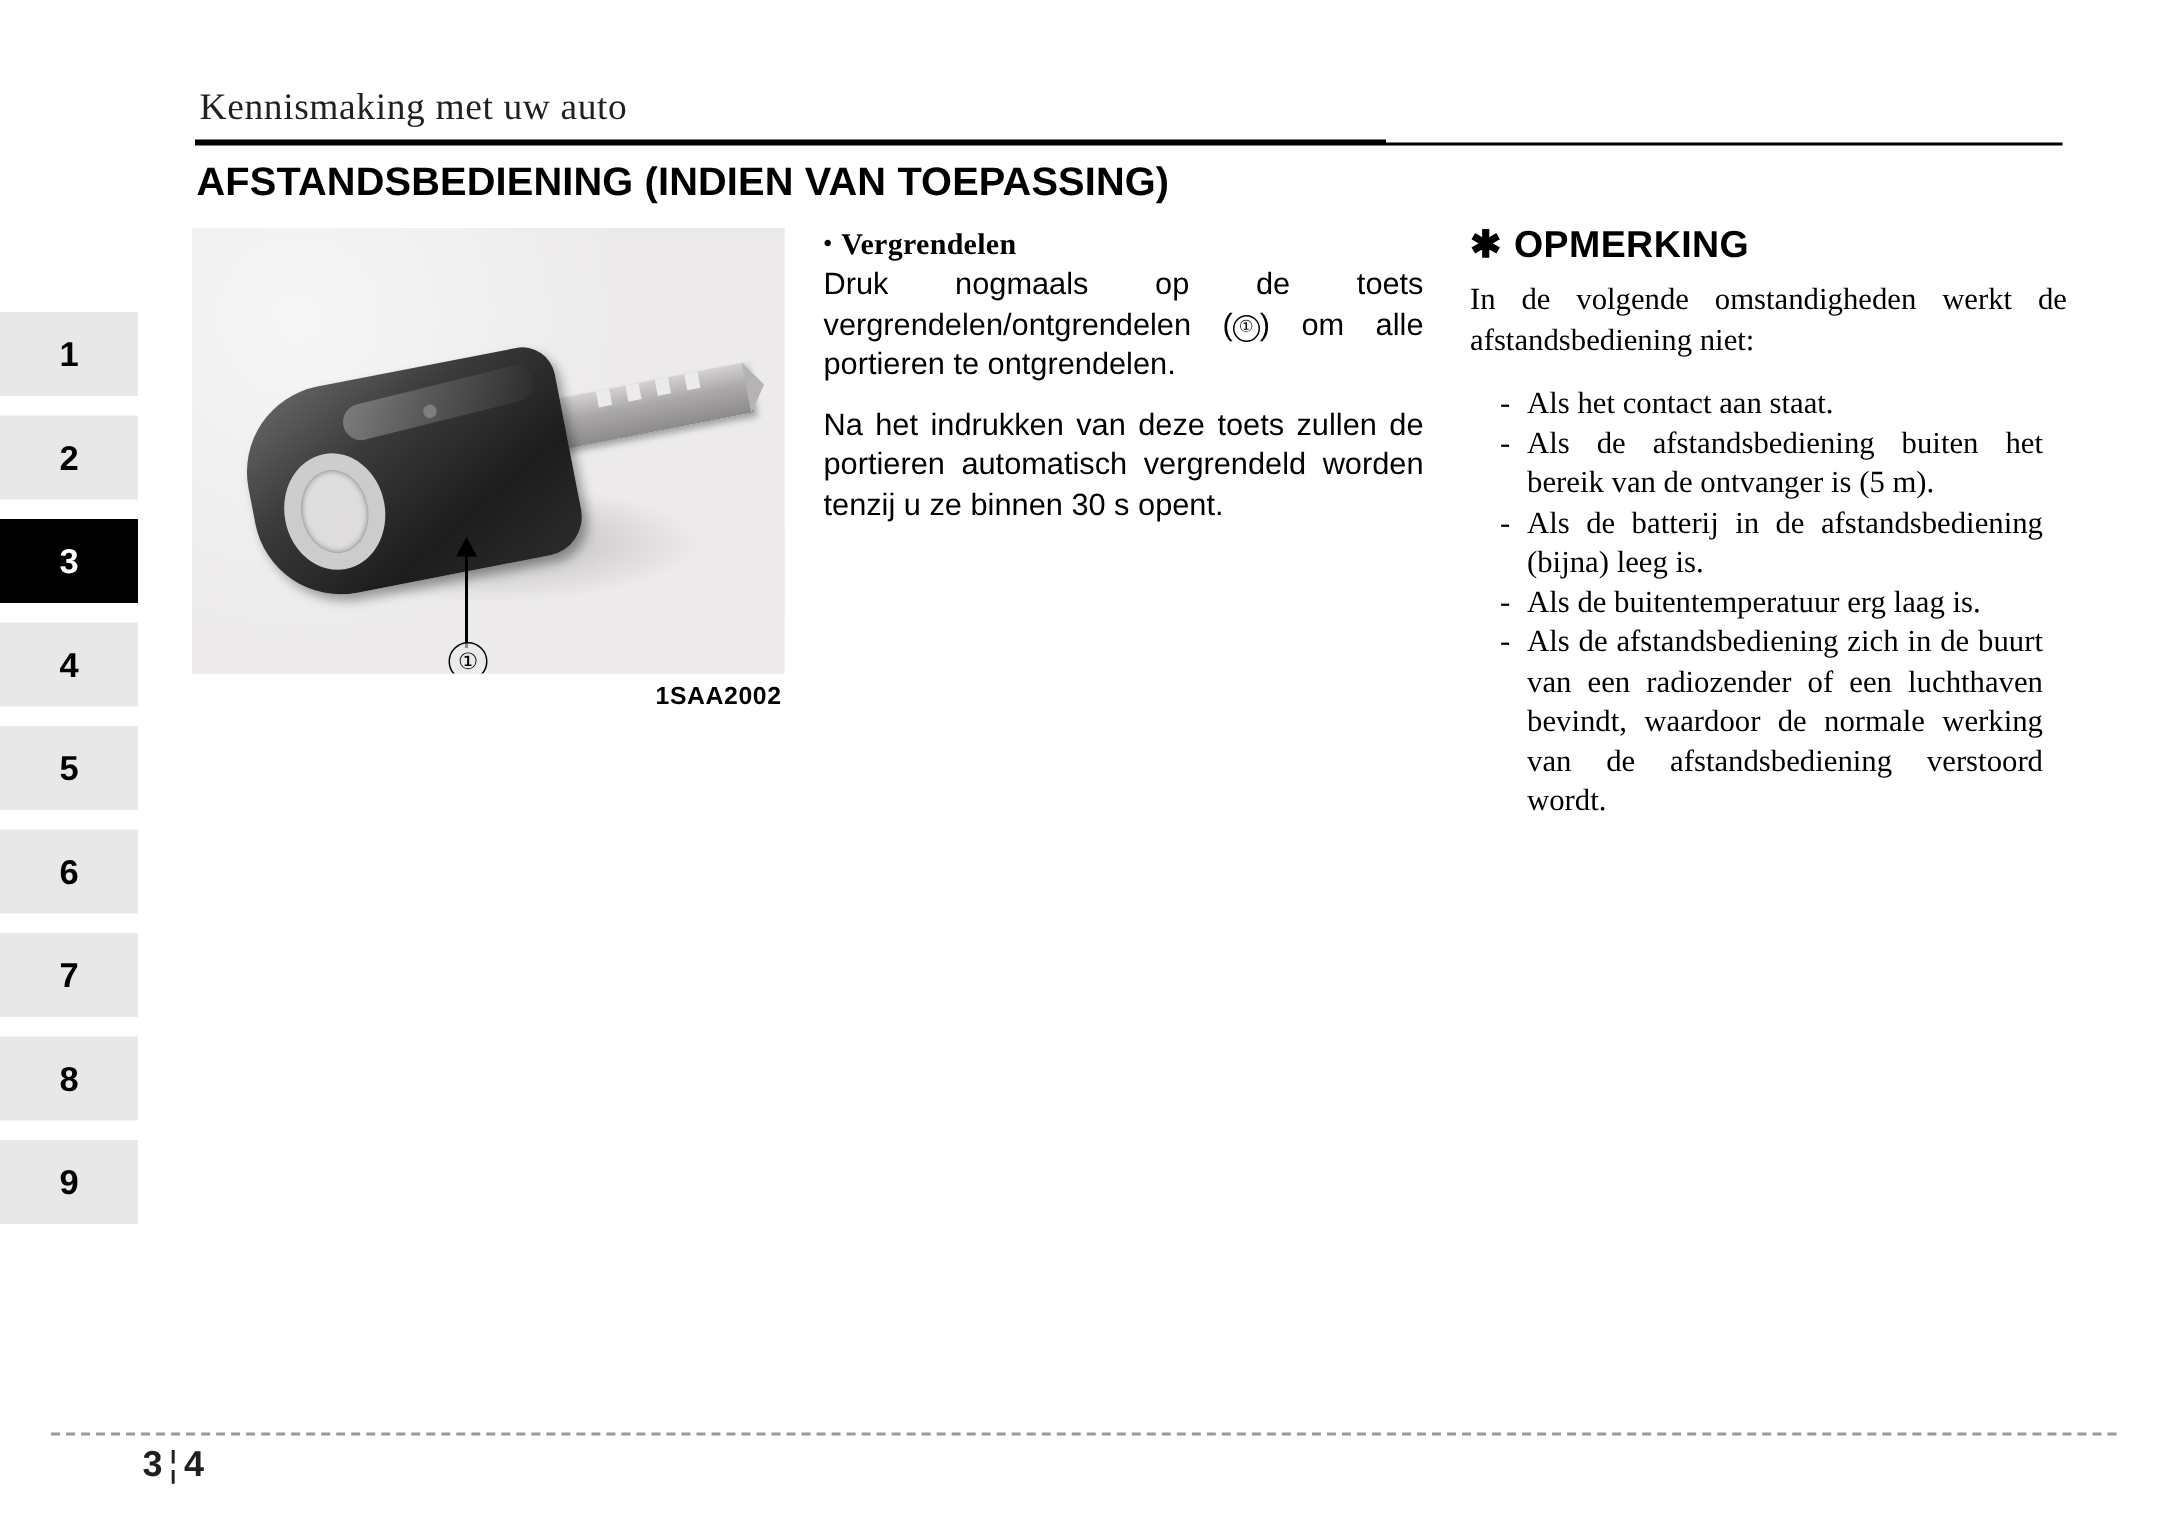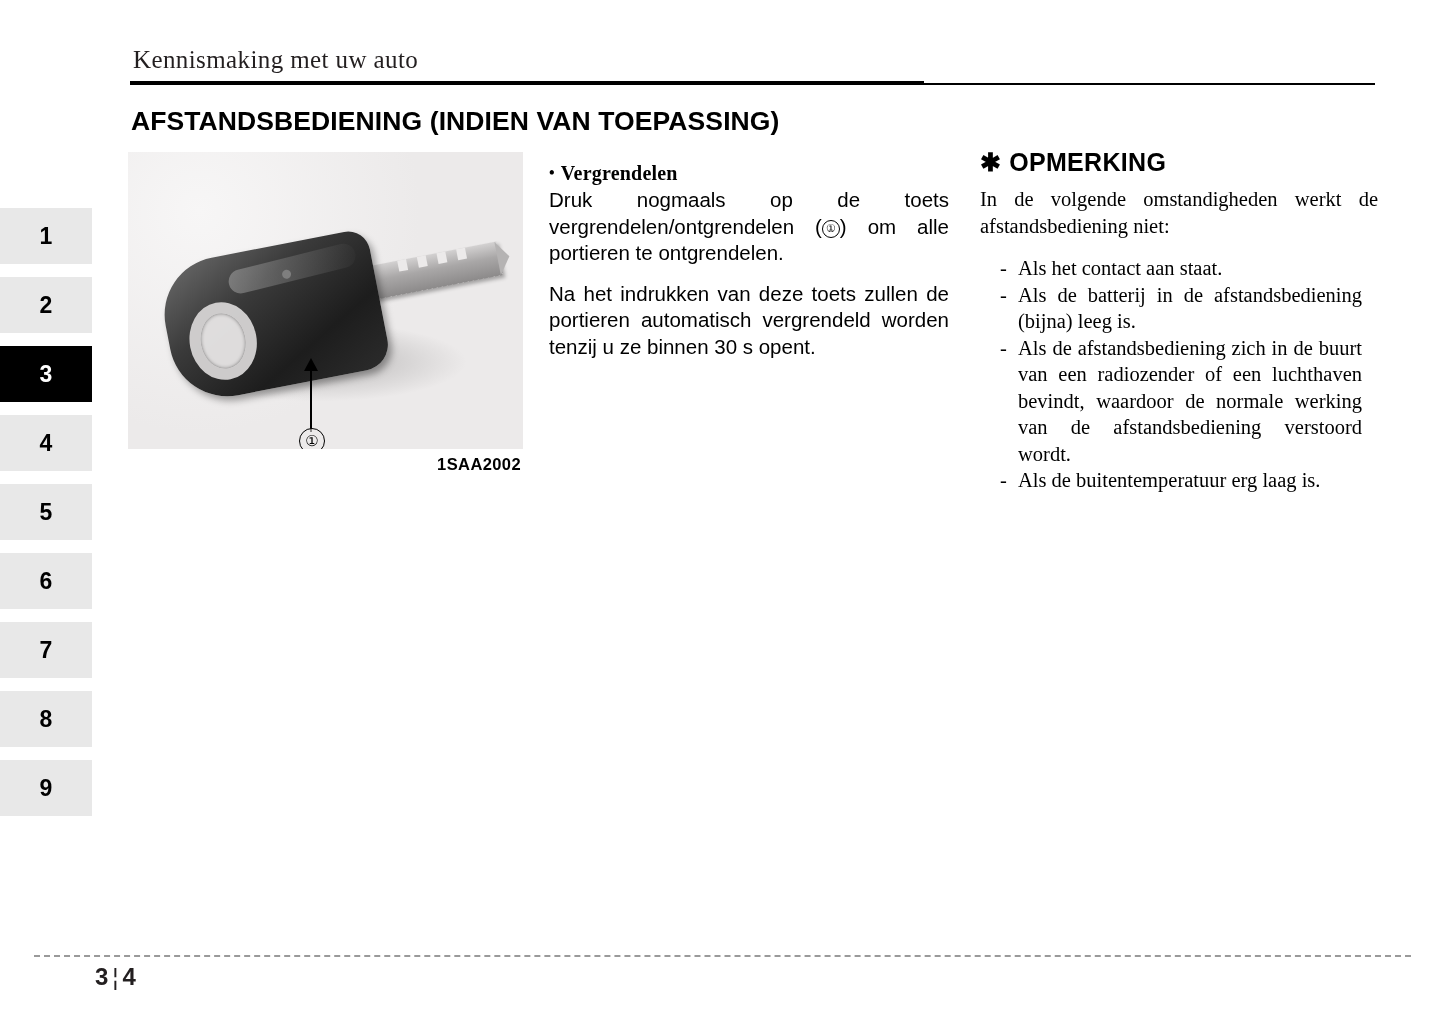--- a/index.html
+++ b/index.html
@@ -13,21 +13,21 @@
     position: relative;
     font-family: "Liberation Sans", sans-serif;
     color: #000000;
     overflow: hidden;
   }
 
   
   #page-header {
     position: absolute;
     left: 130px;
-    top: 46px;
+    top: 58px;
     width: 1245px;
   }
   #header-title {
     font-family: "Liberation Serif", serif;
     font-size: 25px;
     letter-spacing: 0.4px;
     color: #231f20;
     padding-left: 3px;
   }
   #header-rule-thick {
@@ -86,21 +86,21 @@
   
   #col-left {
     position: absolute;
     left: 128px;
     top: 152px;
     width: 395px;
   }
   #col-mid {
     position: absolute;
     left: 549px;
-    top: 162px;
+    top: 152px;
     width: 400px;
   }
   #col-right {
     position: absolute;
     left: 980px;
     top: 148px;
     width: 398px;
   }
 
   
@@ -409,23 +409,24 @@
 </div>
 
 <div id="col-right">
   <div id="note-title">
     <span class="star">✱</span><span>OPMERKING</span>
   </div>
   <div class="note-body">
     <div class="note-intro">In de volgende omstandigheden werkt de afstandsbediening niet:</div>
     <ul class="note-list">
       <li>Als het contact aan staat.</li>
+      <li>Als de afstandsbediening buiten het bereik van de ontvanger is (5 m).</li>
       <li>Als de batterij in de afstandsbediening (bijna) leeg is.</li>
+      <li>Als de buitentemperatuur erg laag is.</li>
       <li>Als de afstandsbediening zich in de buurt van een radiozender of een luchthaven bevindt, waardoor de normale werking van de afstandsbediening verstoord wordt.</li>
-      <li>Als de buitentemperatuur erg laag is.</li>
     </ul>
   </div>
 </div>
 
 <div id="footer-rule"></div>
 <div id="footer-page">
   <span>3</span><span class="sep">¦</span><span>4</span>
 </div>
 
 </body></html>

